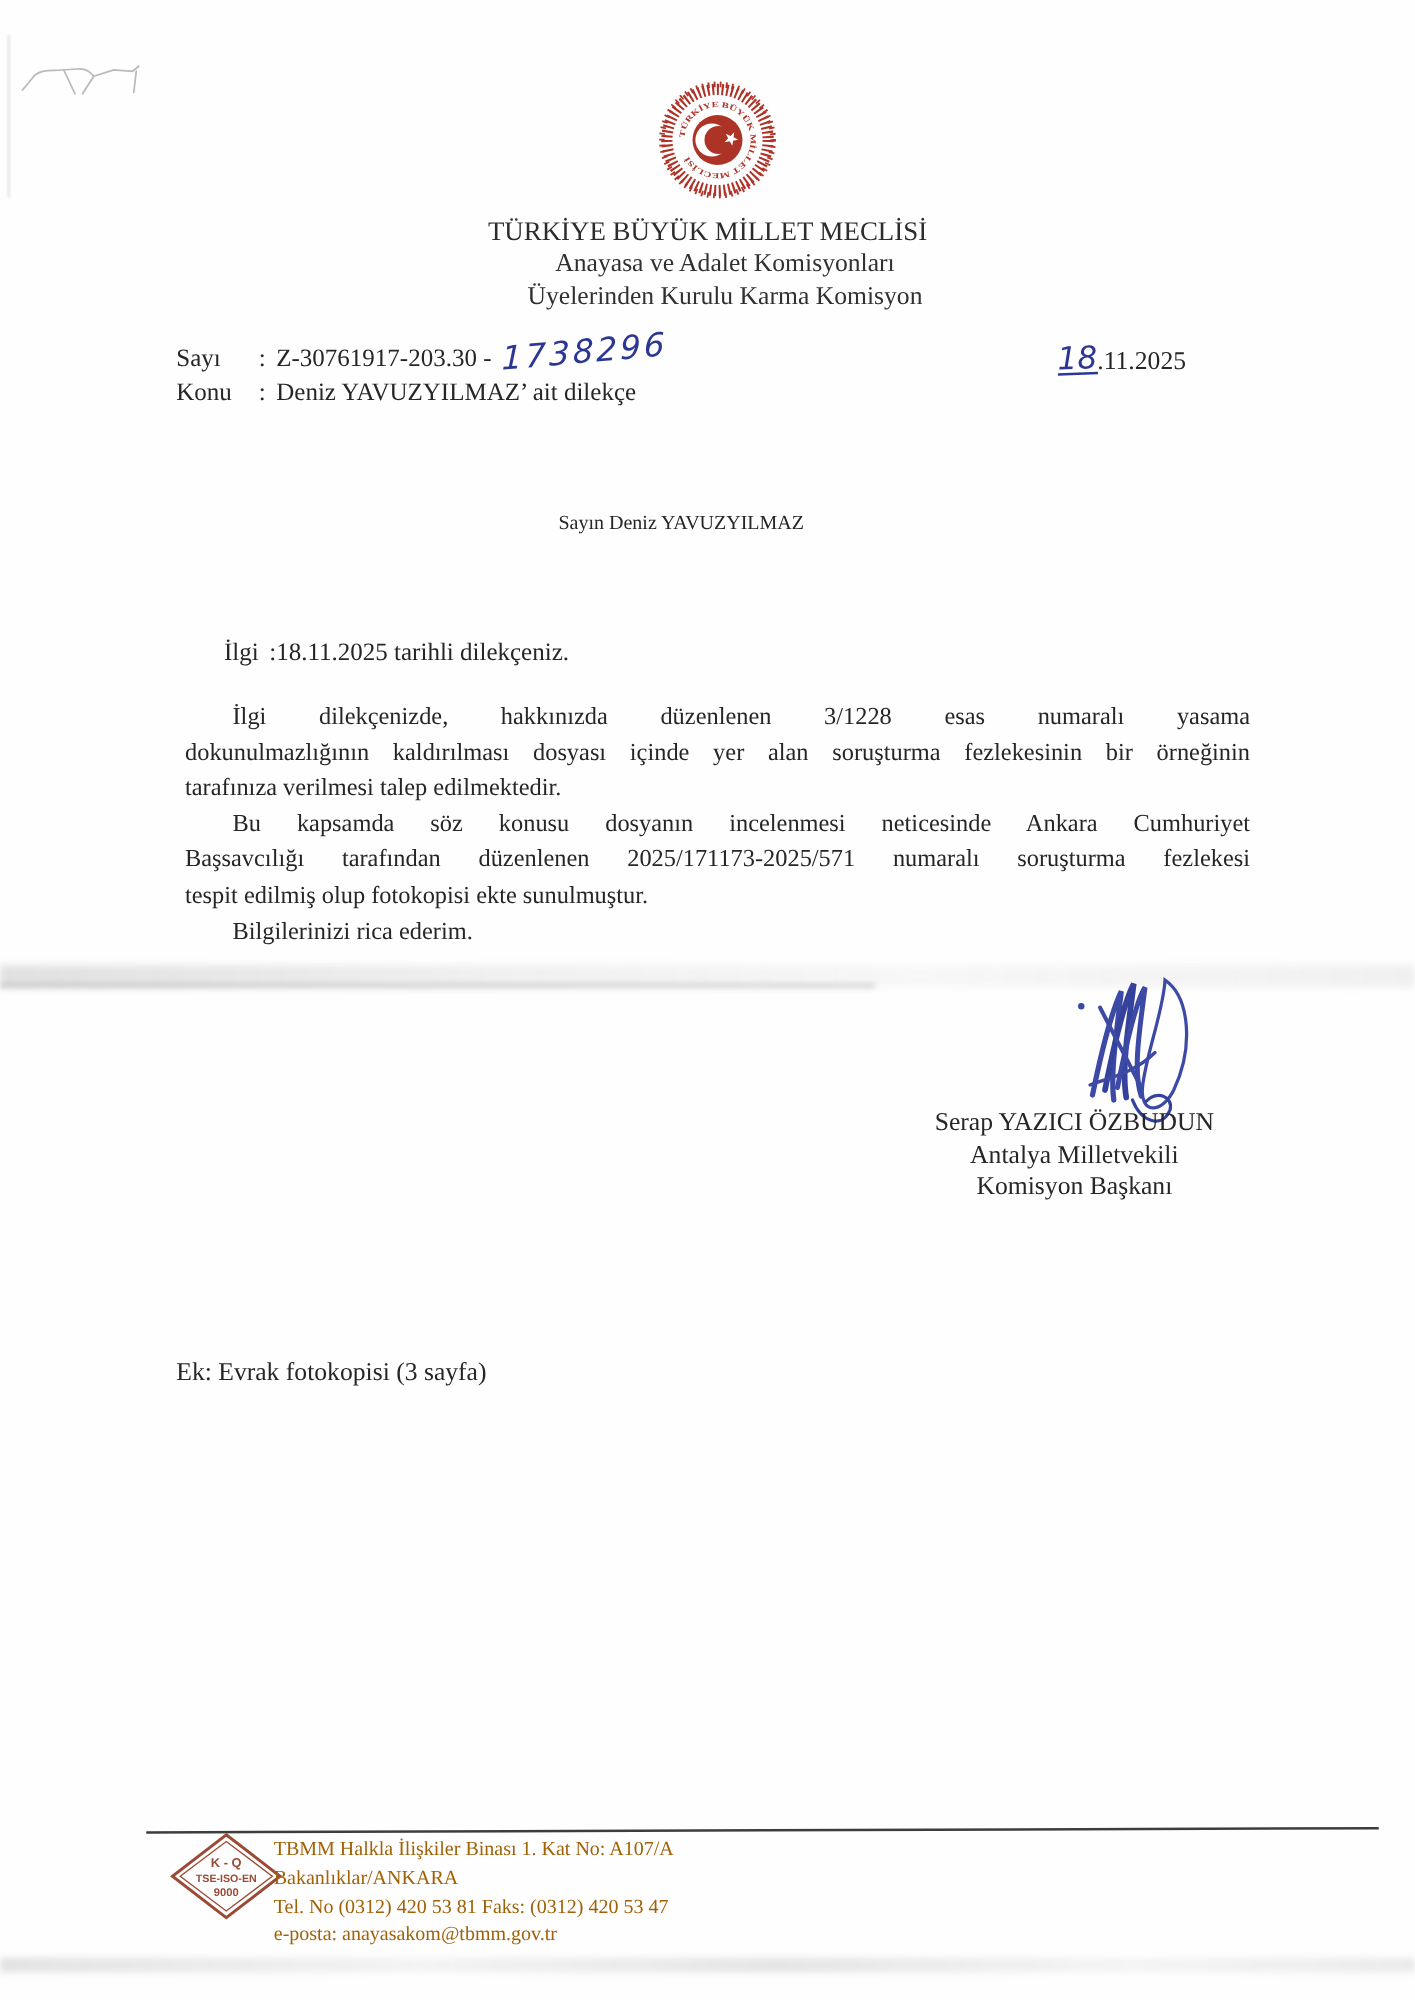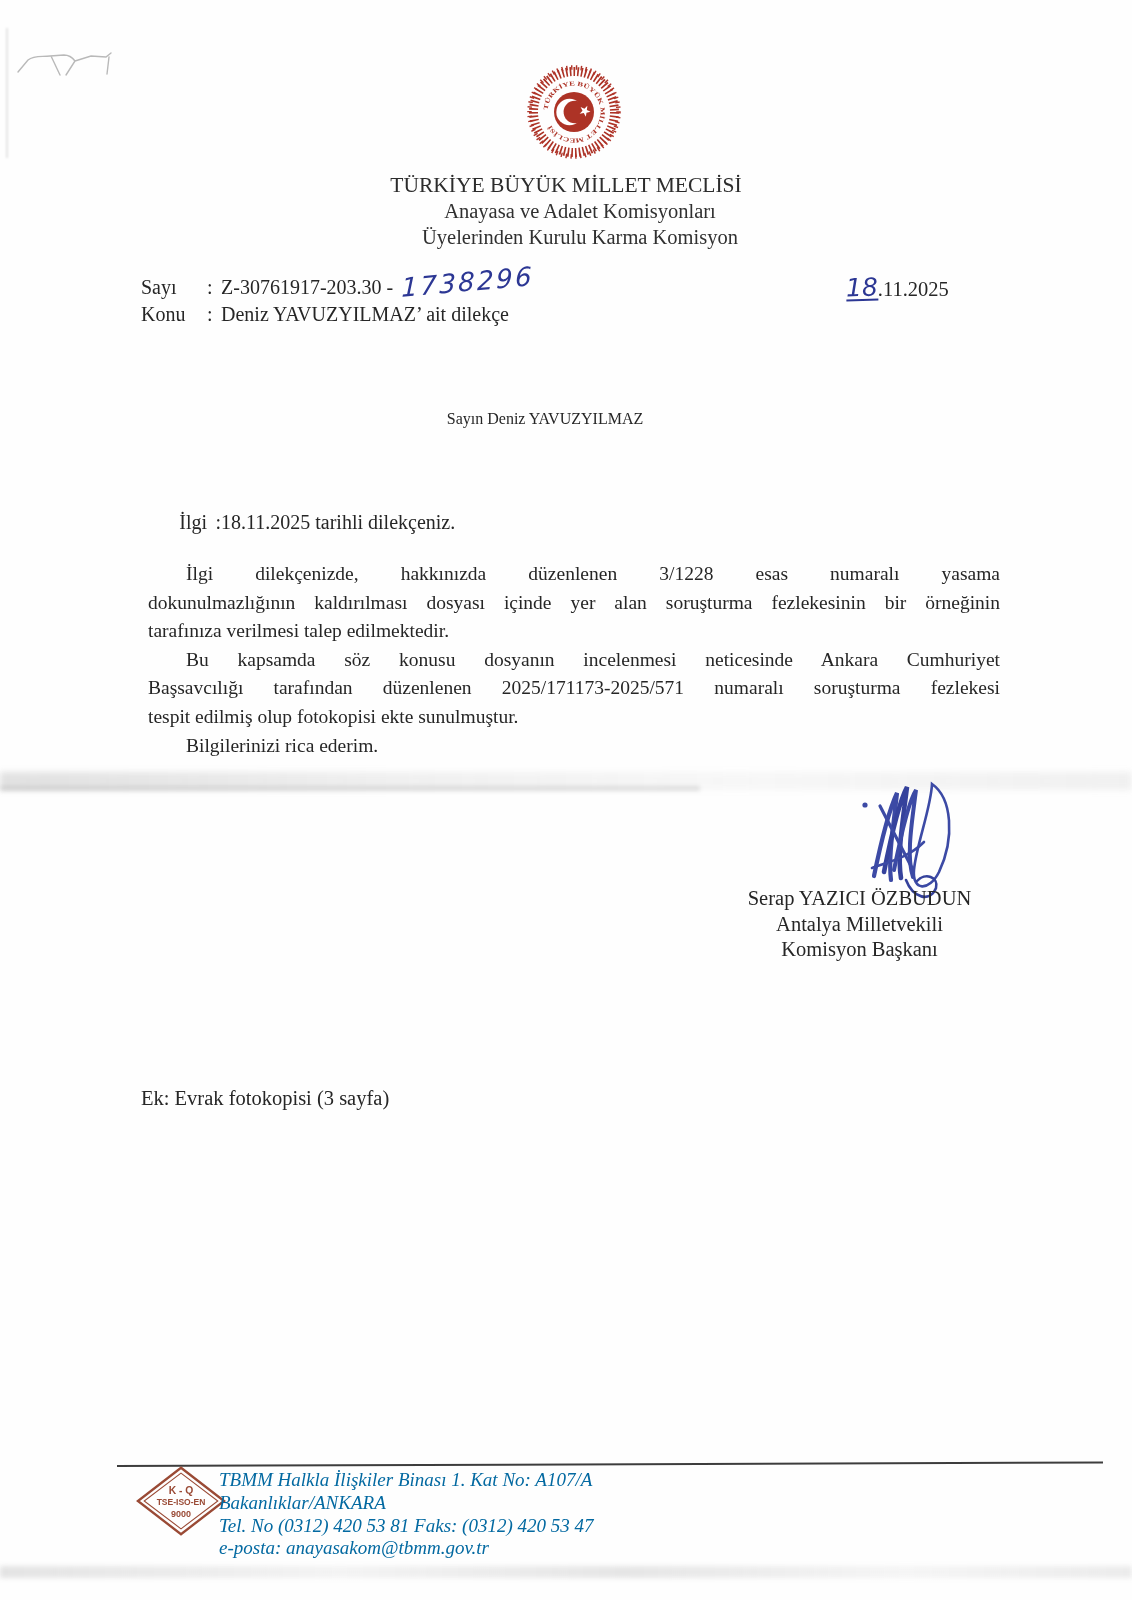--- a/index.html
+++ b/index.html
@@ -71,21 +71,21 @@
   
   .signature-svg{position:absolute;left:836px;top:772px;}
   .sign-block{position:absolute;left:712px;top:886px;width:295px;text-align:center;font-size:20.5px;line-height:25.5px;}
 
   
   .attachment-line{position:absolute;left:141px;top:1087px;font-size:20.5px;}
 
   
   .footer-rule{position:absolute;left:117px;top:1465px;width:986px;height:2px;background:#3d3d3d;transform:rotate(-0.2deg);transform-origin:left center;}
   .footer-logo{position:absolute;left:136px;top:1466px;}
-  .footer-text{position:absolute;left:219px;top:1469px;font-size:19px;line-height:22.8px;color:#0369a1;font-style:italic;}
+  .footer-text{position:absolute;left:219px;top:1469px;font-size:16px;line-height:22.8px;color:#a16207;}
 </style>
 </head>
 <body>
 
 <div class="page">
 
   <div class="left-edge-line"></div>
   <svg class="squiggle" width="115" height="45" viewBox="0 0 115 45">
     <path d="M2,28 L12,16 C18,11 26,13 34,12 L48,11 C53,11 56,13 59,17 L50,31 M35,12 L44,31 M59,17 L75,12 L90,13 L95,9 M93,13 L91,30" fill="none" stroke="#b9b9b9" stroke-width="1.4" stroke-linecap="round"></path>
   </svg>

